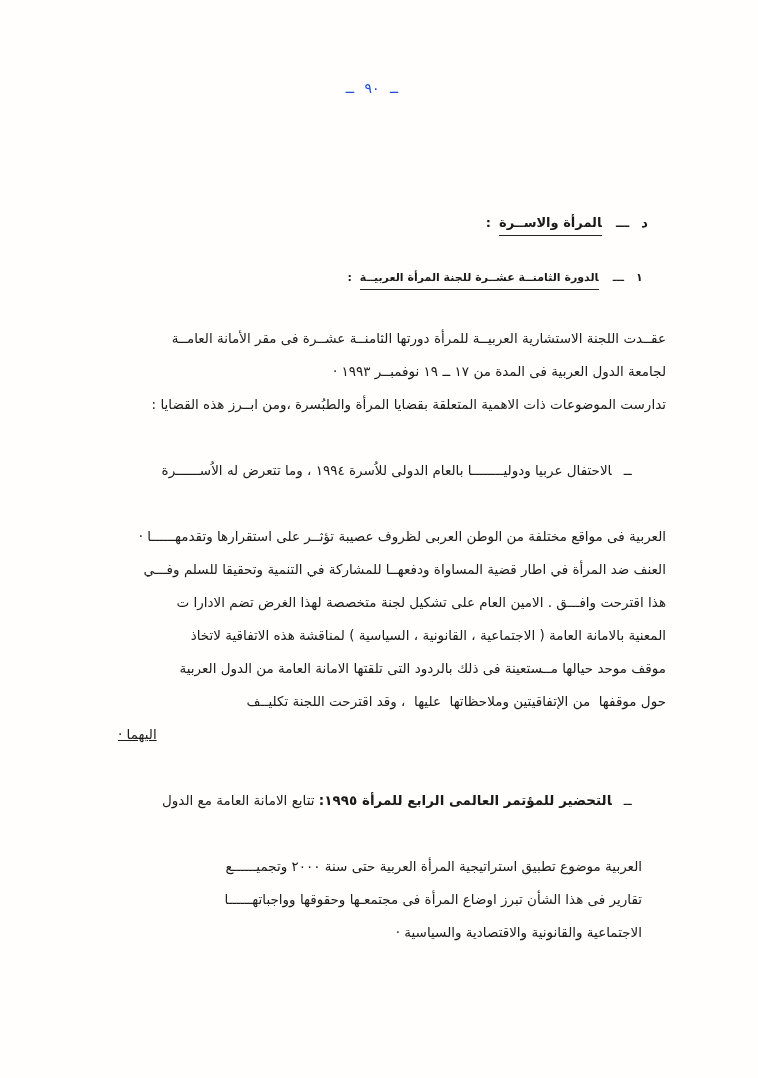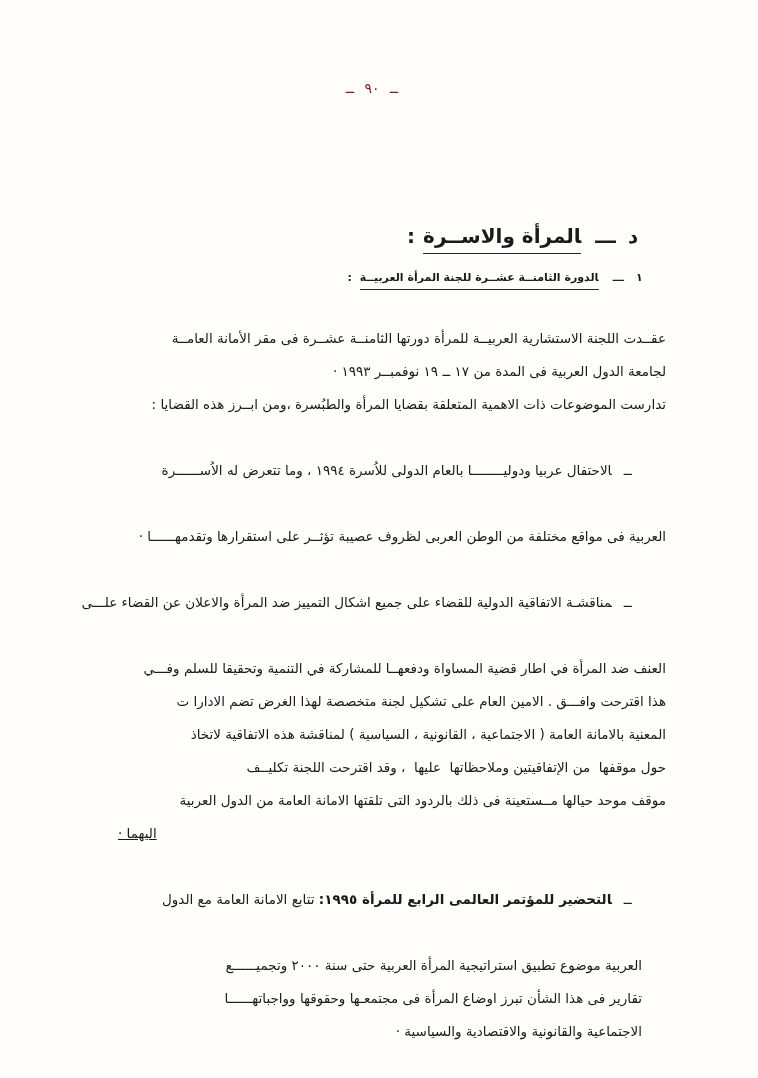--- a/index.html
+++ b/index.html
@@ -7,24 +7,24 @@
     position:relative;
     width:758px;height:1078px;
     background:#fffefd;
     overflow:hidden;
     font-family:"DejaVu Sans",sans-serif;
     color:#1a1a1a;
     direction:rtl;
   }
   .pagenum{
     position:absolute;top:80px;left:0;right:14px;
-    text-align:center;font-size:14px;color:#7f1d1d;
+    text-align:center;font-size:14px;color:#1d4ed8;
     word-spacing:6px;
   }
-  .h1{position:absolute;top:200px;right:92px;font-size:20px;font-weight:bold;white-space:pre;}
+  .h1{position:absolute;top:200px;right:92px;font-size:13px;font-weight:bold;white-space:pre;}
   .h2{position:absolute;top:258px;right:100px;font-size:11px;font-weight:bold;white-space:pre;}
   .mk{margin-left:12px;}
   .dash{margin-left:14px;color:#1d1d1d;}
   .u{border-bottom:1.6px solid #262626;padding-bottom:5px;}
   .col{margin-right:8px;}
   .body{
     position:absolute;top:322px;right:92px;left:86px;
     font-size:13.5px;line-height:33px;
   }
   .line{white-space:pre;text-align:right;}
@@ -55,28 +55,25 @@
     <div class="line">تدارست الموضوعات ذات الاهمية المتعلقة بقضايا المرأة والطبُسرة ،ومن ابــرز هذه القضايا :</div>
 
     <div>
       <div class="line">
         <span class="bdash">ــ</span><span>الاحتفال عربيا ودوليــــــــا بالعام الدولى للاُسرة ١٩٩٤ ، وما تتعرض له الاُســــــرة</span>
       </div>
       <div class="line">العربية فى مواقع مختلفة من الوطن العربى لظروف عصيبة تؤثــر على استقرارها وتقدمهــــــا ·</div>
     </div>
 
     <div>
-      <div class="line">
-        <span class="bdash">ــ</span><span>مناقشـة الاتفاقية الدولية للقضاء على جميع اشكال التمييز ضد المرأة والاعلان عن القضاء علـــى</span>
-      </div>
       <div class="line">العنف ضد المرأة في اطار قضية المساواة ودفعهــا للمشاركة في التنمية وتحقيقا للسلم وفـــي</div>
       <div class="line">هذا اقترحت وافـــق . الامين العام على تشكيل لجنة متخصصة لهذا الغرض تضم الادارا ت</div>
       <div class="line">المعنية بالامانة العامة ( الاجتماعية ، القانونية ، السياسية ) لمناقشة هذه الاتفاقية لاتخاذ</div>
+      <div class="line">موقف موحد حيالها مــستعينة فى ذلك بالردود التى تلقتها الامانة العامة من الدول العربية</div>
       <div class="line">حول موقفها  من الإتفاقيتين وملاحظاتها  عليها  ، وقد اقترحت اللجنة تكليــف</div>
-      <div class="line">موقف موحد حيالها مــستعينة فى ذلك بالردود التى تلقتها الامانة العامة من الدول العربية</div>
       <div class="line pull-left">اليهما ·</div>
     </div>
 
     <div>
       <div class="line">
         <span class="bdash">ــ</span><b>التحضير للمؤتمر العالمى الرابع للمرأة ١٩٩٥:</b><span> تتابع الامانة العامة مع الدول</span>
       </div>
       <div class="line ind">العربية موضوع تطبيق استراتيجية المرأة العربية حتى سنة ٢٠٠٠ وتجميــــــع</div>
       <div class="line ind">تقارير فى هذا الشأن تبرز اوضاع المرأة فى مجتمعـها وحقوقها وواجباتهــــــا</div>
       <div class="line ind">الاجتماعية والقانونية والاقتصادية والسياسية ·</div>

